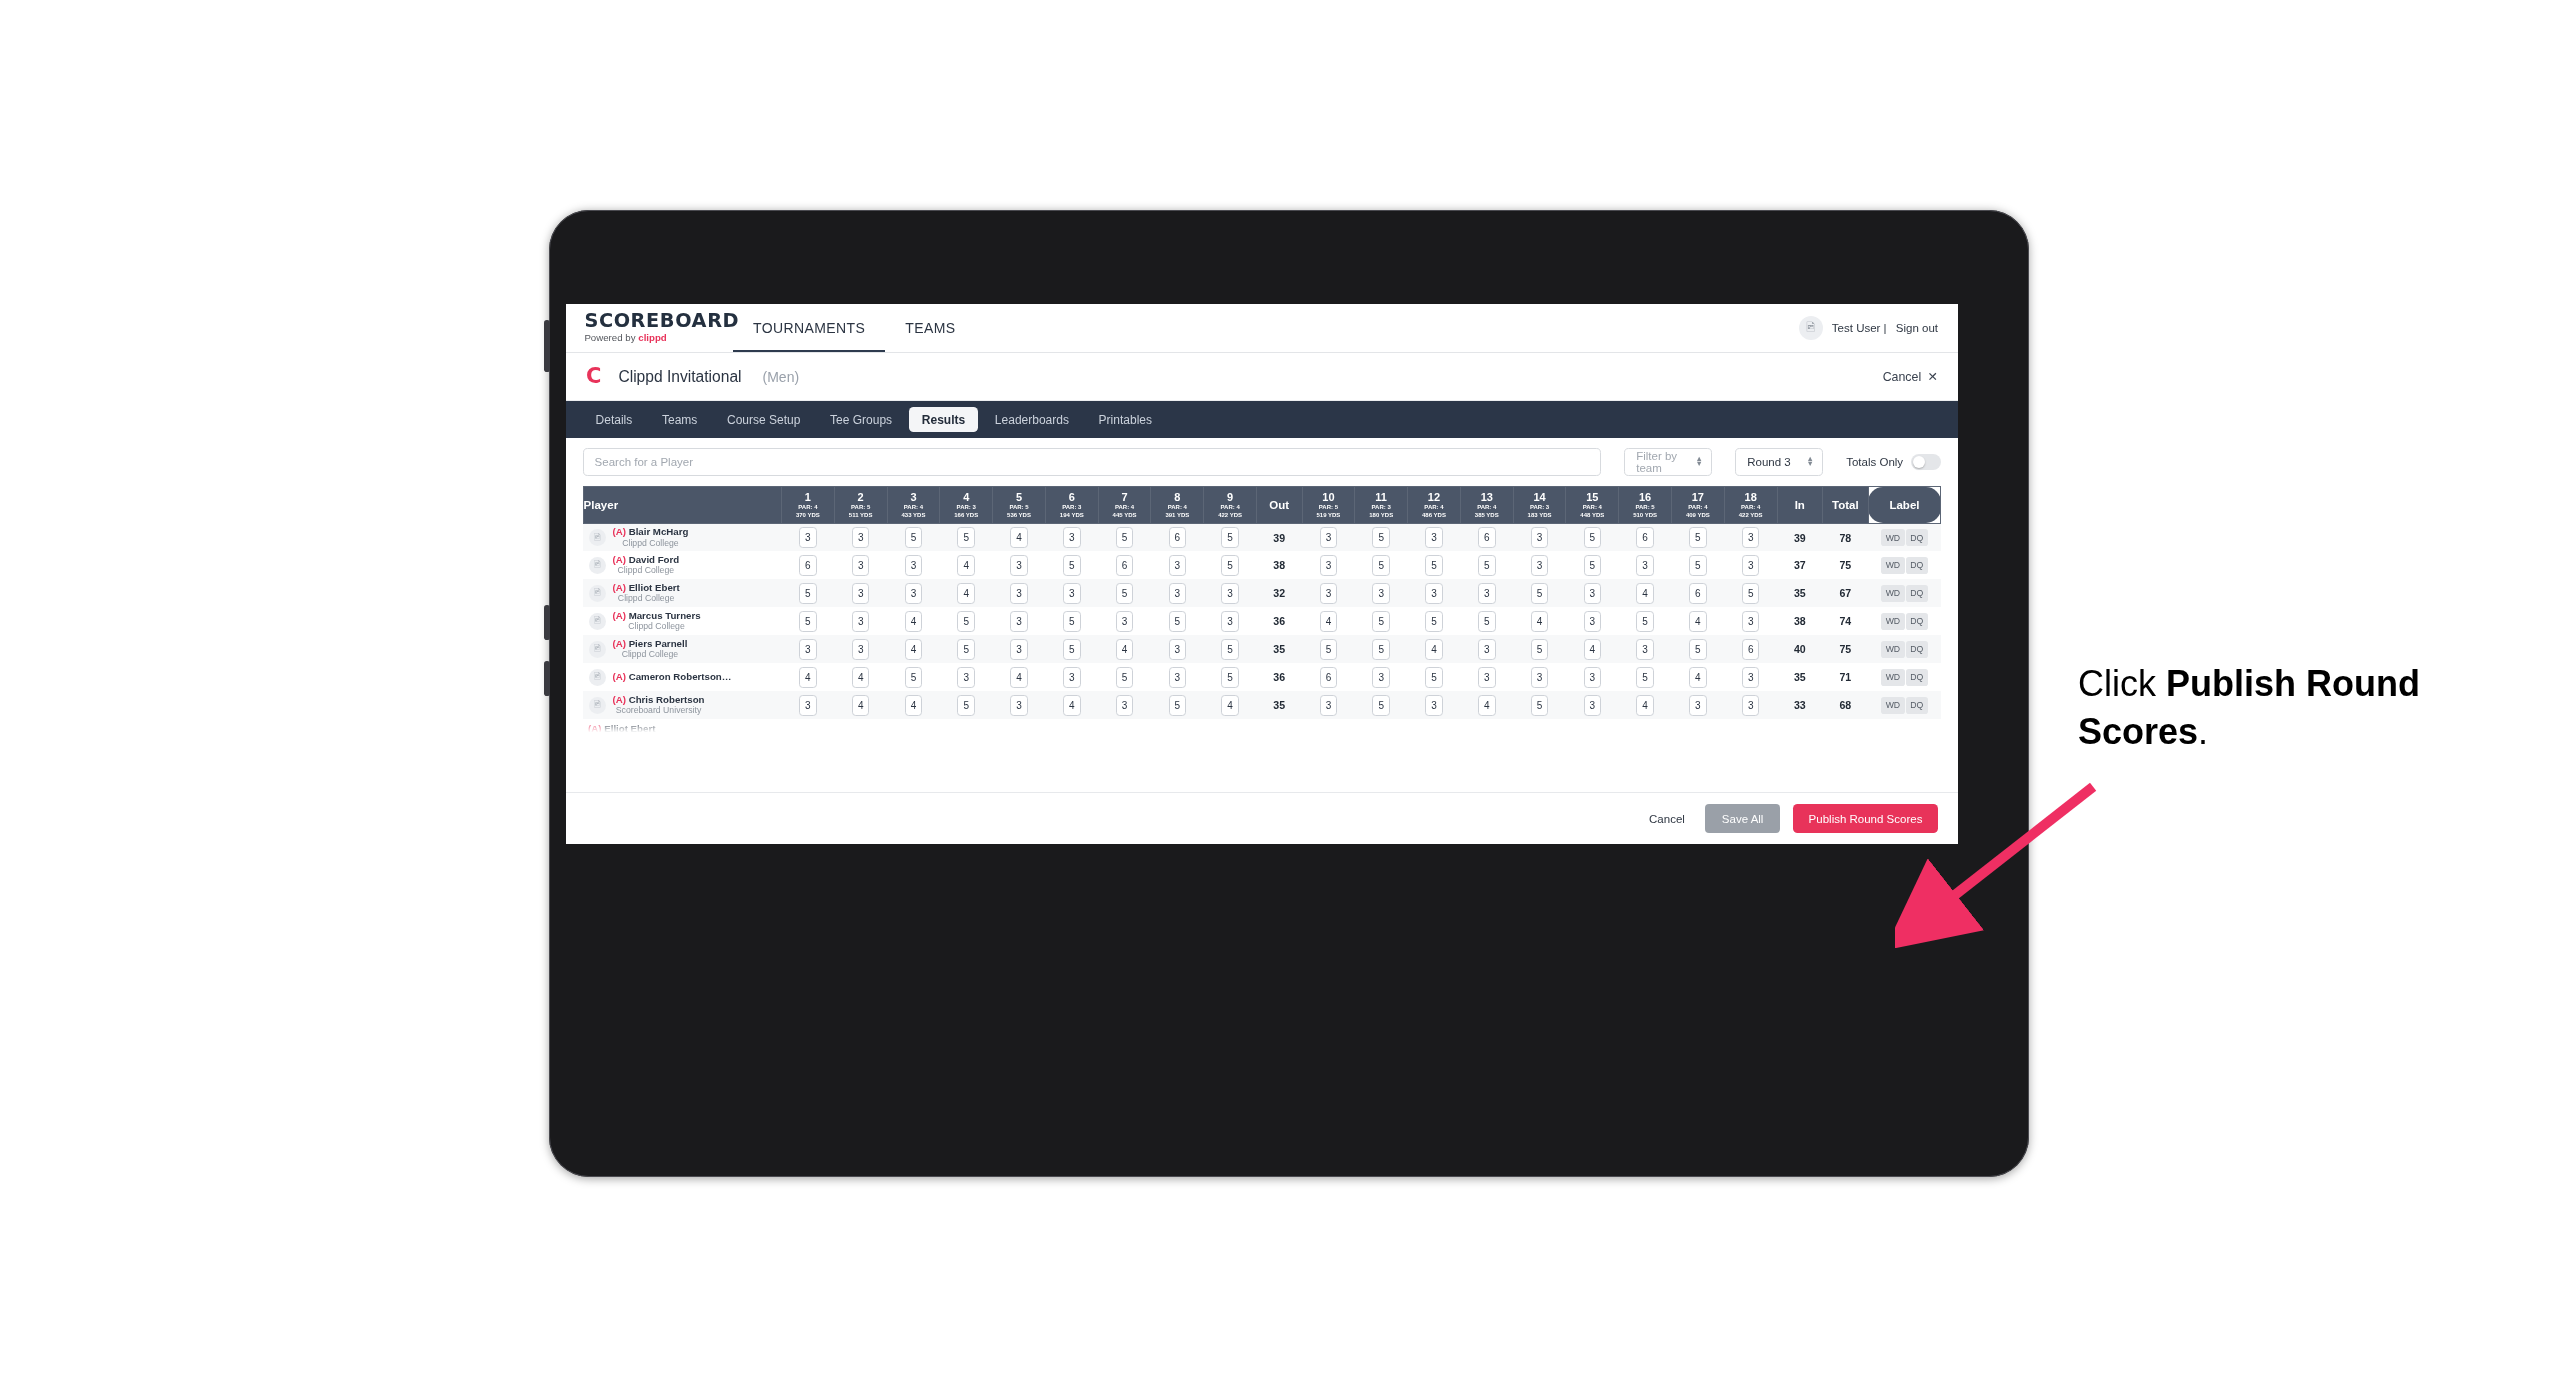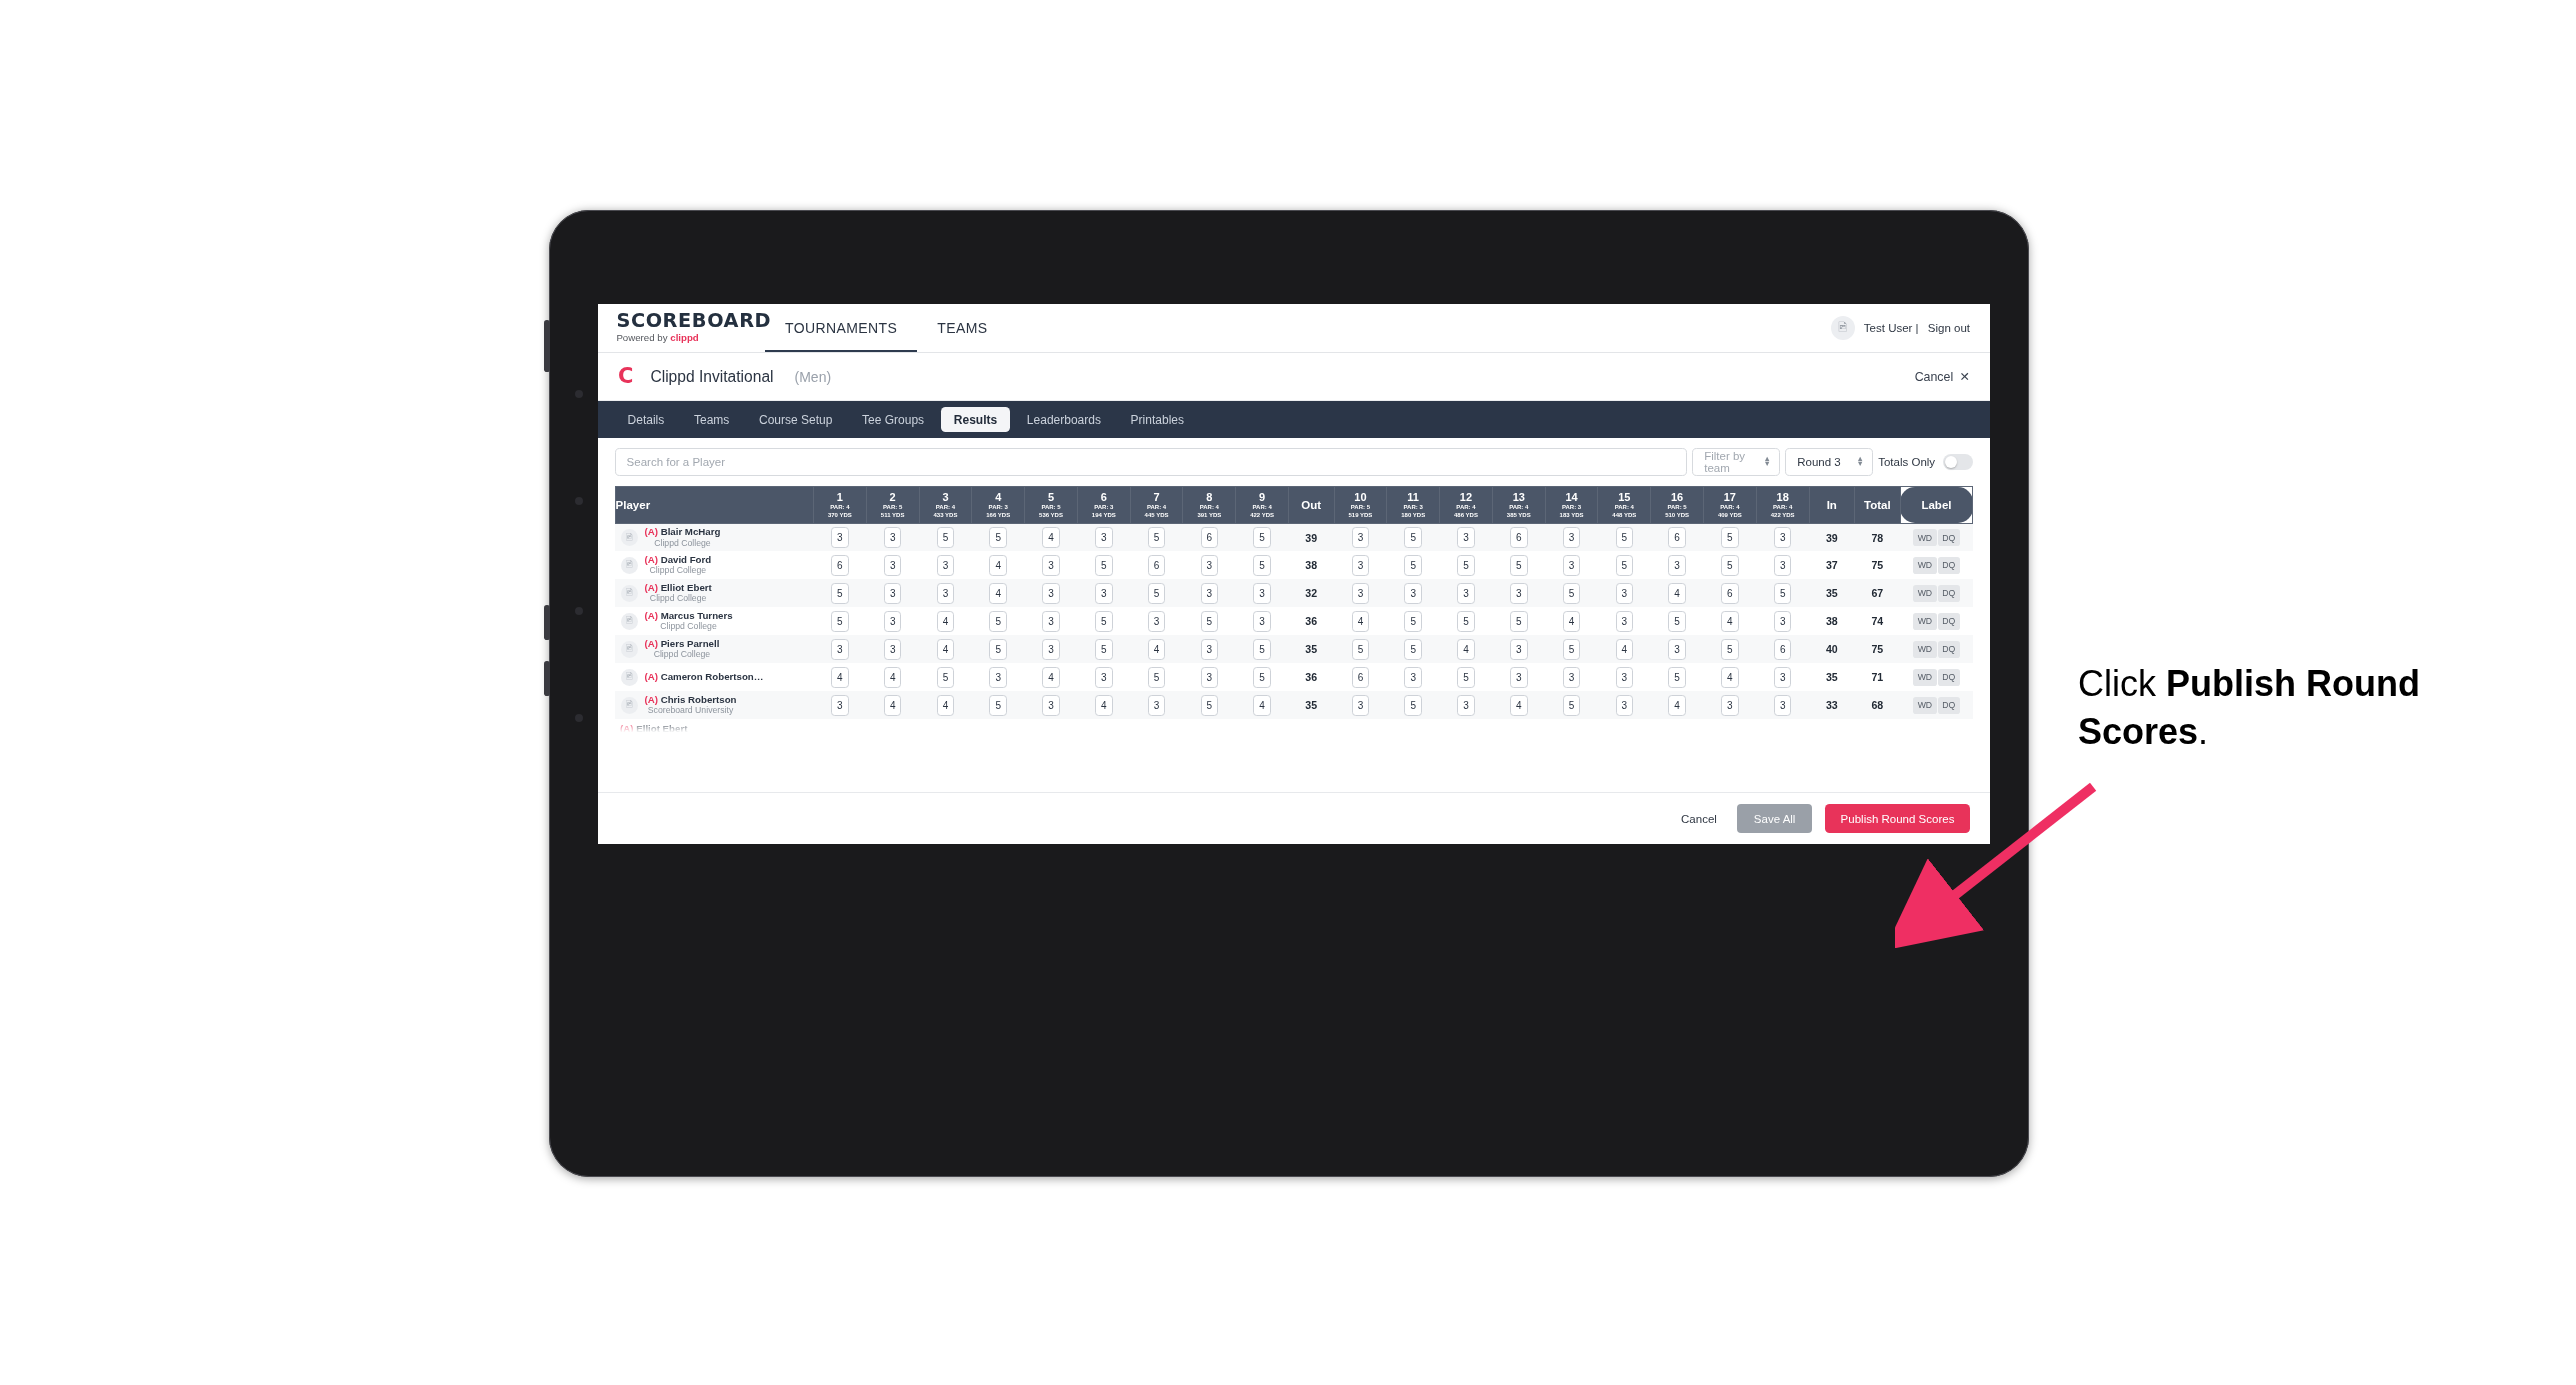--- a/index.html
+++ b/index.html
@@ -31,21 +31,21 @@
   #btn-vol-up { left: -4.6px; top: 395px; width: 5.5px; height: 35px; }
   #btn-vol-dn { left: -4.6px; top: 451px; width: 5.5px; height: 35px; }
   .cam-dot {
     position: absolute; width: 8.3px; height: 8.3px; border-radius: 50%;
     background: #2c2c31; left: 26px;
   }
 
   
   #app-screen {
     position: absolute;
-    left: 598px; top: 304px;
+    left: 566px; top: 304px;
     width: 1392px; height: 540px;
     background: #ffffff;
     overflow: hidden;
   }
 
   
   #topbar {
     height: 49px;
     background: #ffffff;
     border-bottom: 0.9px solid #e3e5e8;
@@ -104,21 +104,21 @@
   }
   .sec-tab {
     font-size: 12px; color: #cbd2dc; padding: 5.5px 13px; border-radius: 4.6px;
     cursor: pointer;
   }
   .sec-tab.active { background: #f4f5f7; color: #232c3a; font-weight: 700; }
 
   
   #filters {
     height: 48px; display: flex; align-items: center;
-    padding: 0 16.6px; gap: 5px; background: #fff;
+    padding: 0 16.6px; gap: 23px; background: #fff;
   }
   #search-input {
     flex: 1 1 auto; height: 28px; border: 0.9px solid #d7dade; border-radius: 4.6px;
     padding: 0 11px; font-size: 11.5px; color: #3b4350;
     font-family: "Liberation Sans", sans-serif; background: #fff;
   }
   #search-input::placeholder { color: #a2a8b0; }
   .select-box {
     height: 28px; border: 0.9px solid #d7dade; border-radius: 4.6px;
     display: flex; align-items: center; justify-content: space-between;

